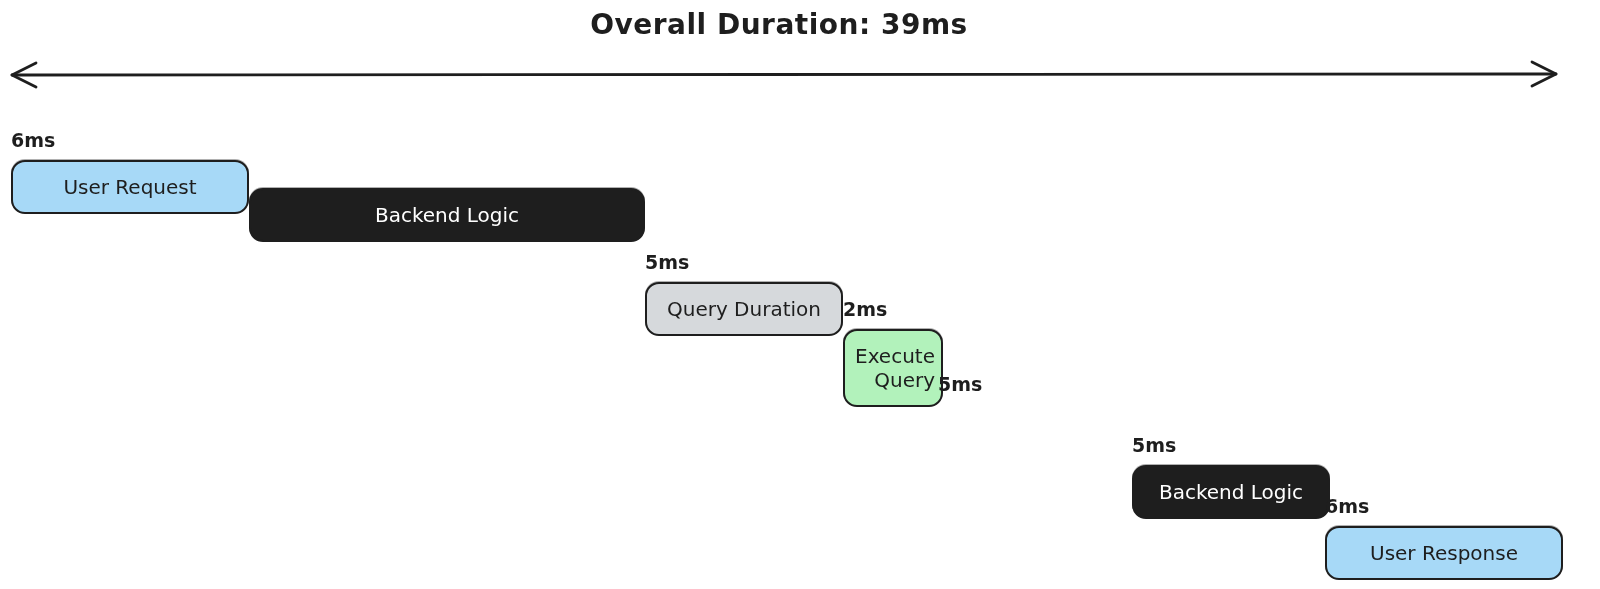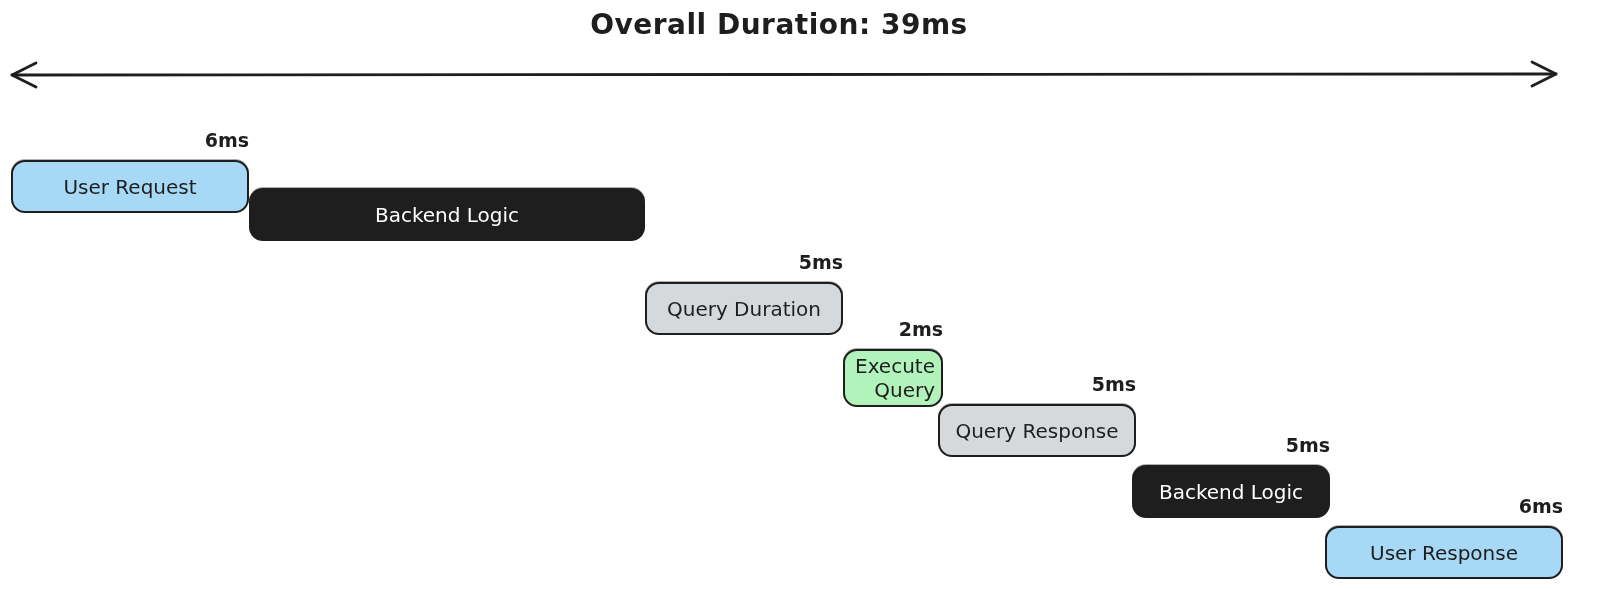--- a/index.html
+++ b/index.html
@@ -29,40 +29,40 @@
     position: absolute;
     left: 0; top: 0;
     width: 1600px; height: 589px;
     pointer-events: none;
   }
   .step {
     position: absolute;
     box-sizing: border-box;
   }
   .duration {
-    text-align: right;
+    text-align: left;
     font-size: 19px;
     font-weight: 600;
     height: 26px;
     line-height: 26px;
     margin-bottom: 7px;
     color: #1e1e1e;
     white-space: nowrap;
   }
   .box {
     box-sizing: border-box;
     min-height: 53px;
     width: 100%;
     border: 2.5px solid #1e1e1e;
     border-radius: 14px;
     display: flex;
     align-items: center;
     justify-content: center;
     text-align: center;
-    padding: 3px 6px;
+    padding: 13px 6px;
     font-size: 20px;
     line-height: 24px;
     box-shadow: 0 -1px 0 rgba(30,30,30,0.35);
   }
 </style>
 </head>
 <body>
 
 <div class="canvas">
 
@@ -90,32 +90,29 @@
       </div>
     </div>
 
     <div class="step" style="left: 645px; top: 249px; width: 198px;">
       <div class="duration">5ms</div>
       <div class="box" style="background: rgb(214, 217, 220); color: rgb(30, 30, 30);">
         <span class="box-label">Query Duration</span>
       </div>
     </div>
 
-    <div class="step" style="left: 843px; top: 316px; width: 100px;">
+    <div class="step" style="left: 843px; top: 296px; width: 100px;">
       <div class="duration">2ms</div>
       <div class="box" style="background: rgb(178, 242, 187); color: rgb(30, 30, 30); text-align: right;">
         <span class="box-label">Execute Query</span>
       </div>
     </div>
 
     <div class="step" style="left: 938px; top: 371px; width: 198px;">
       <div class="duration">5ms</div>
-      <div class="box" style="background: rgb(214, 217, 220); color: rgb(30, 30, 30);">
-        <span class="box-label">Query Response</span>
-      </div>
     </div>
 
     <div class="step" style="left: 1132px; top: 432px; width: 198px;">
       <div class="duration">5ms</div>
       <div class="box" style="background: rgb(30, 30, 30); color: rgb(255, 255, 255);">
         <span class="box-label">Backend Logic</span>
       </div>
     </div>
 
     <div class="step" style="left: 1325px; top: 493px; width: 238px;">

